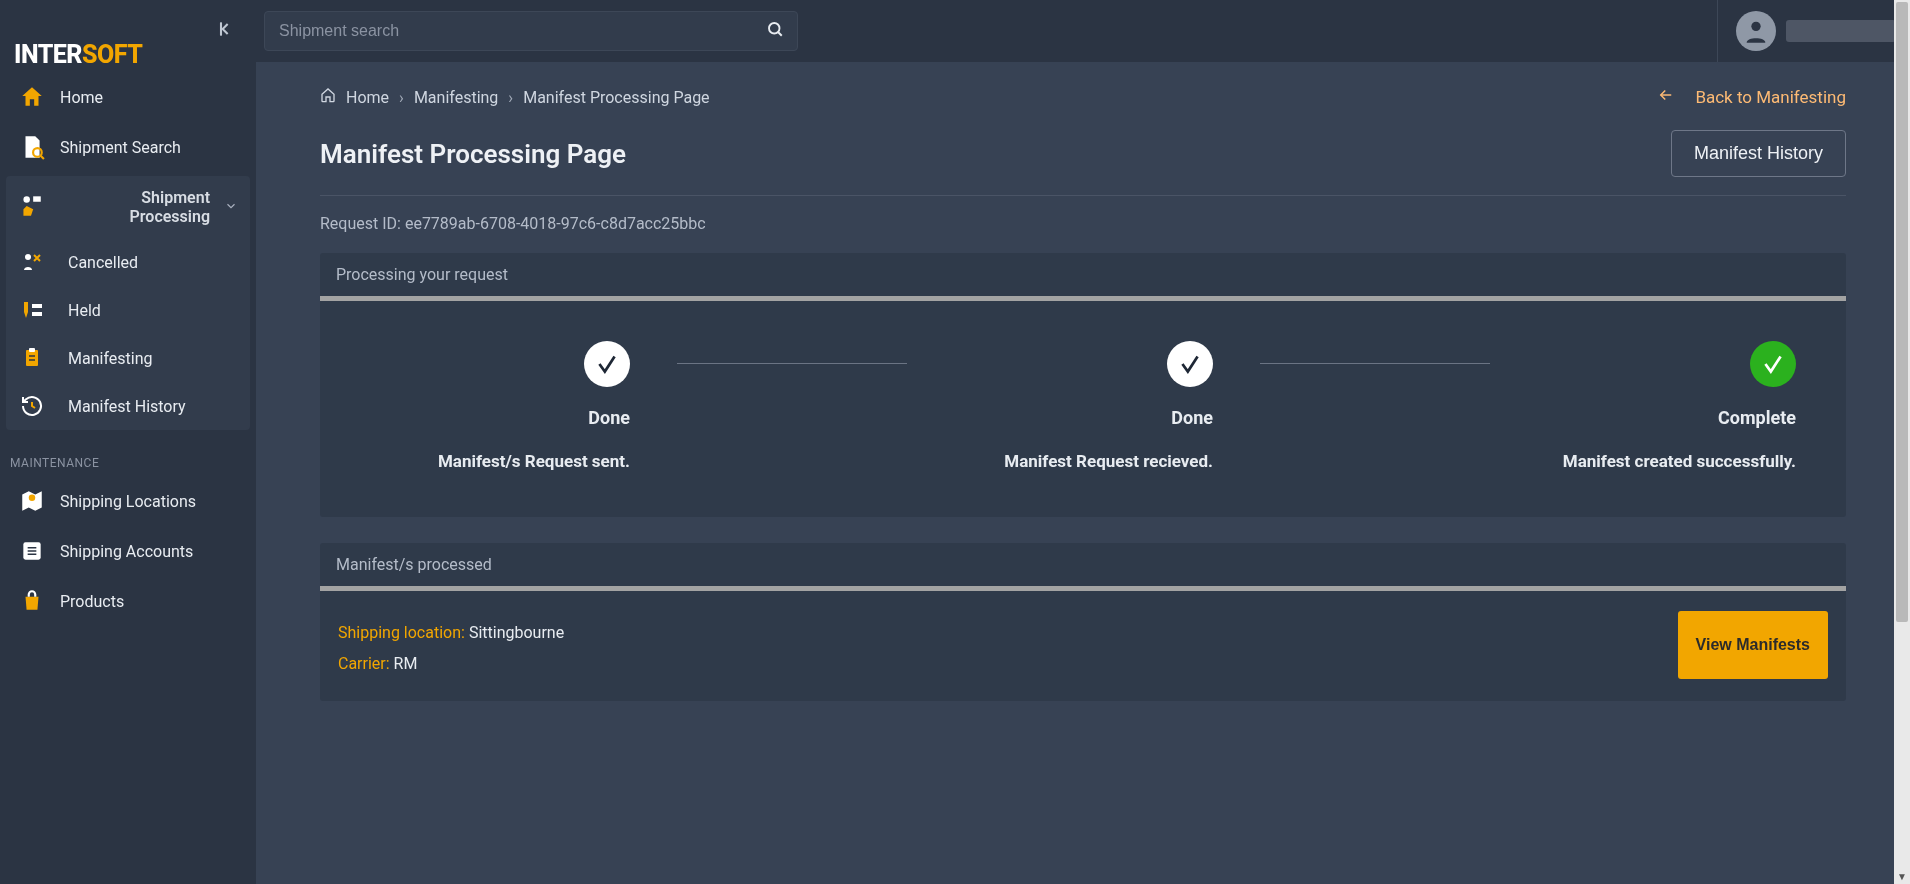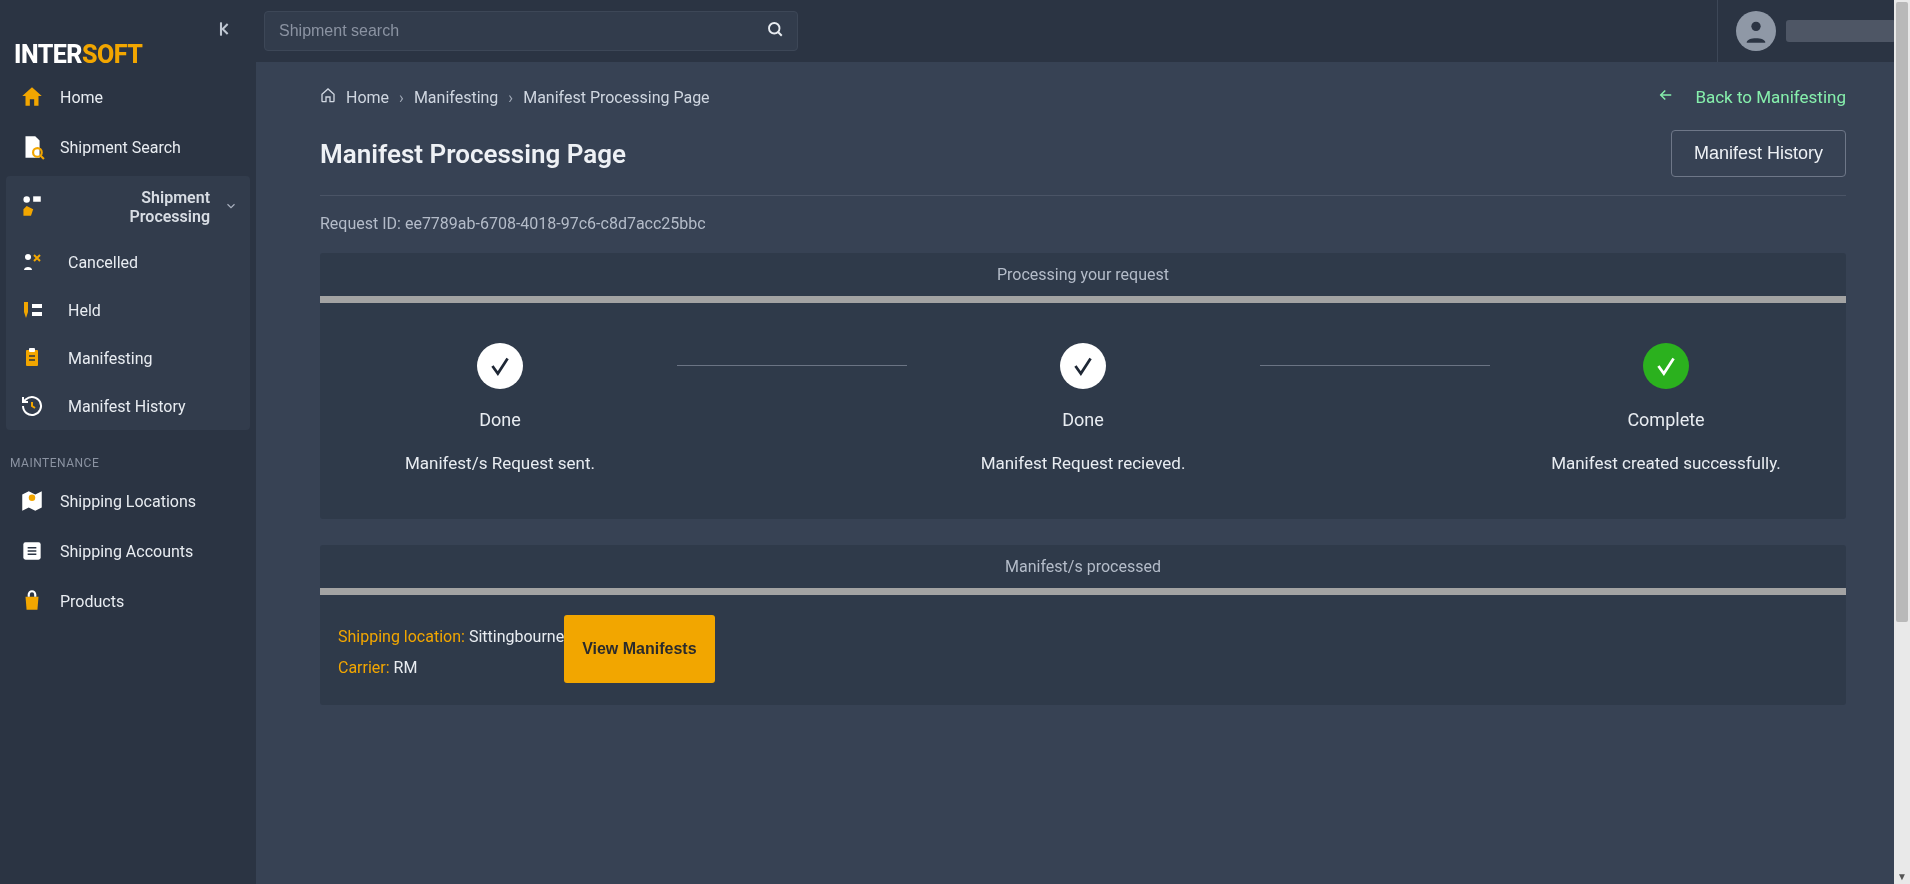--- a/index.html
+++ b/index.html
@@ -172,21 +172,21 @@
     align-items:center;
     gap: 10px;
     color: #cfd6e0;
     font-size: 16px;
   }
   .breadcrumb .sep { color: #a2aab8; }
   .back-link {
     display:flex;
     align-items:center;
     gap: 20px;
-    color: #86efac;
+    color: #fdba74;
     font-size: 17px;
     cursor:pointer;
   }
   .title-row {
     display:flex;
     align-items:center;
     justify-content:space-between;
     padding-bottom: 18px;
     border-bottom: 1px solid #4a5466;
     margin-bottom: 18px;
@@ -213,35 +213,35 @@
   }
   .panel {
     background: #2f3a4a;
     border-radius: 3px;
     margin-bottom: 26px;
   }
   .panel-header {
     padding: 12px 16px;
     color: #b4bcc9;
     font-size: 16px;
-    border-bottom: 7px solid #a3a3a3;
-    text-align: center;
+    border-bottom: 5px solid #a3a3a3;
   }
   .steps {
     display:flex;
     align-items:flex-start;
     justify-content:space-between;
     padding: 40px 50px 44px 50px;
   }
   .step {
     display:flex;
     flex-direction:column;
-    align-items:center;
+    align-items:flex-end;
     text-align:center;
     width: 260px;
+    font-weight: bold;
   }
   .step-circle {
     width: 46px;
     height: 46px;
     border-radius: 50%;
     background: #fff;
     display:flex;
     align-items:center;
     justify-content:center;
     margin-bottom: 20px;
@@ -261,21 +261,21 @@
     flex: 1;
     max-width: 230px;
     height: 1px;
     background: #6b7484;
     margin-top: 22px;
   }
   .panel-body {
     padding: 20px 18px 22px 18px;
     display:flex;
     align-items:end;
-    justify-content:flex-start;
+    justify-content:space-between;
   }
   .kv { font-size: 16px; line-height: 1.9; }
   .kv .k { color: #f2a600; }
   .kv .v { color: #e8ecf1; }
   .btn-primary {
     background: #f2a600;
     color: #2b2b2b;
     border: none;
     padding: 25px 18px;
     font-size: 16px;

